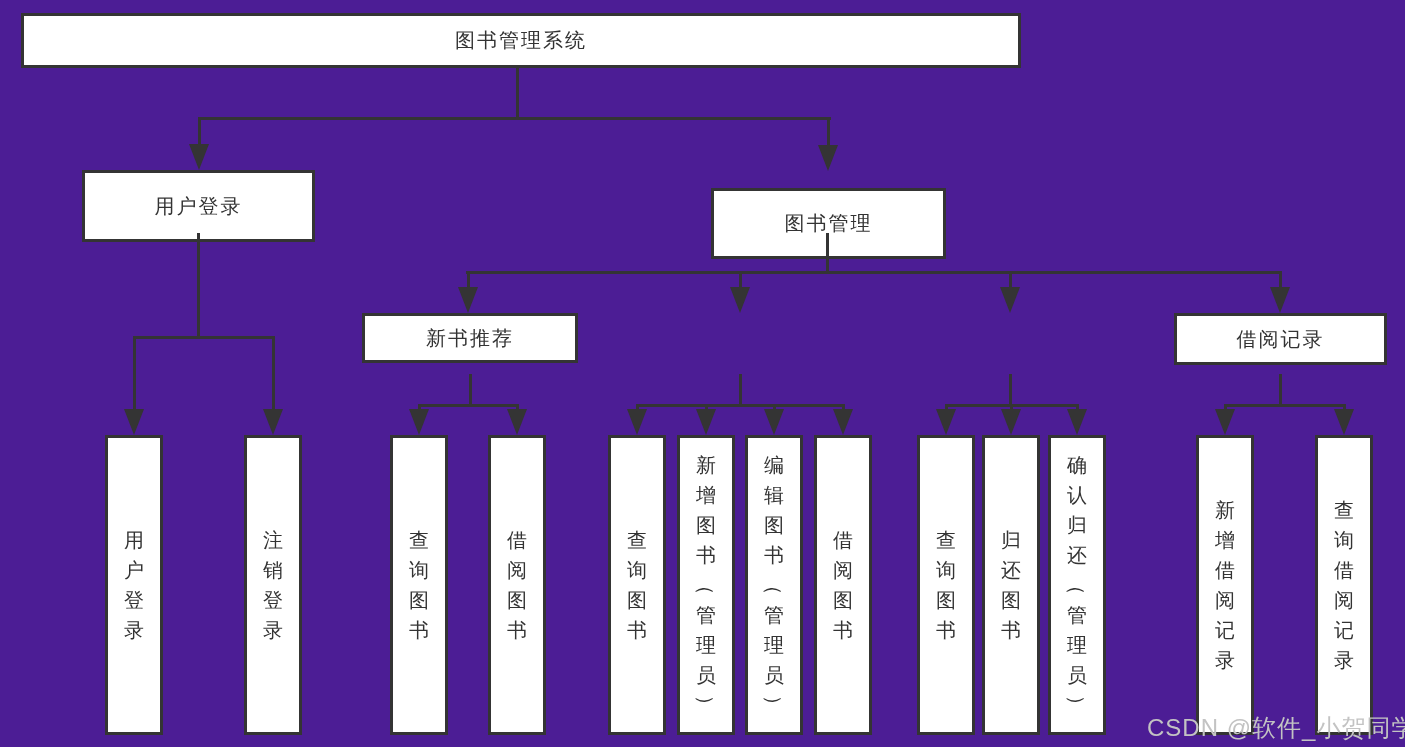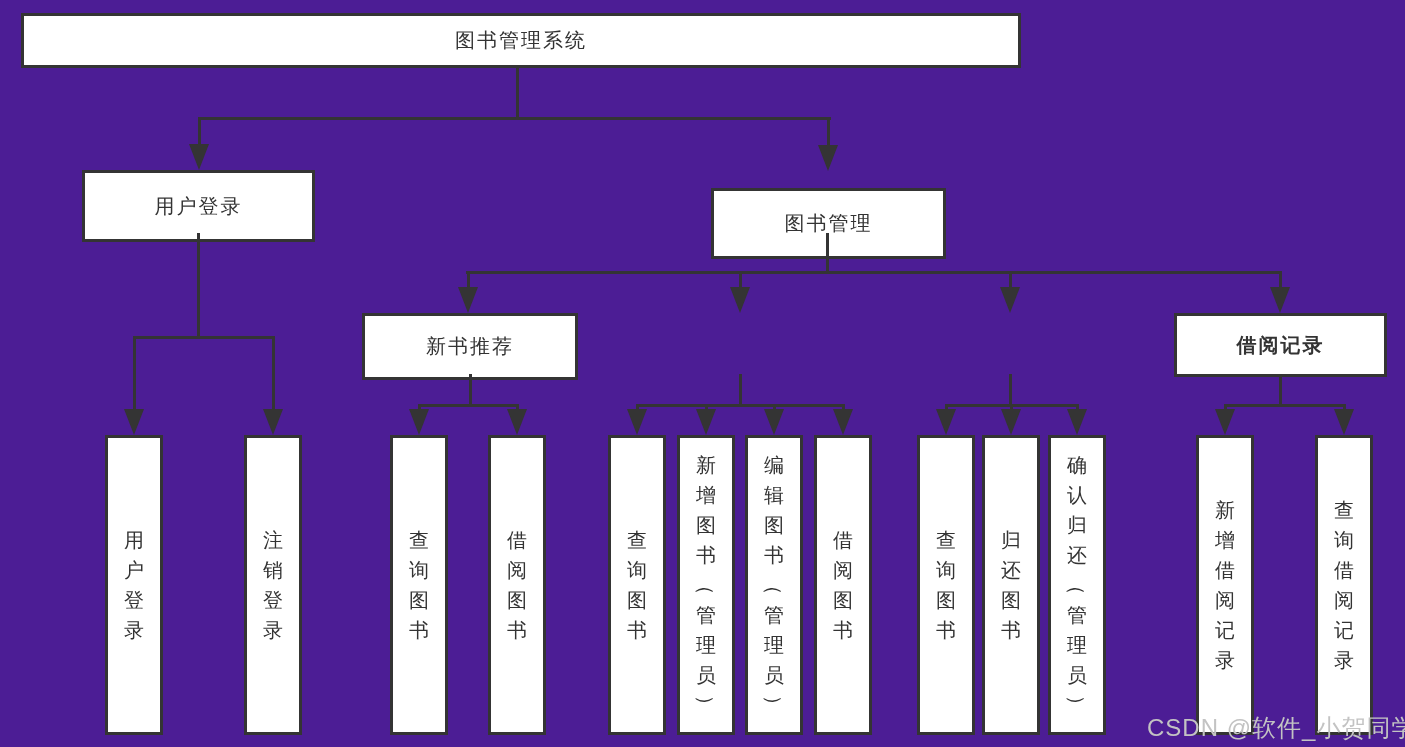--- a/index.html
+++ b/index.html
@@ -43,27 +43,27 @@
   </div>
 
   <div class="node h" style="left:82px;top:170px;width:233px;height:72px;">
     <span>用户登录</span>
   </div>
 
   <div class="node h" style="left:711px;top:162px;width:235px;height:71px;margin-top:26px;">
     <span>图书管理</span>
   </div>
 
-  <div class="node h" style="left:362px;top:313px;width:216px;height:67px;">
+  <div class="node h" style="left:362px;top:313px;width:216px;height:50px;">
     <span>新书推荐</span>
   </div>
 
 
 
-  <div class="node h" style="left:1174px;top:313px;width:213px;height:64px;font-weight:bold;">
+  <div class="node h" style="left:1174px;top:313px;width:213px;height:52px;">
     <span>借阅记录</span>
   </div>
 
   <div class="node v" style="left:105px;top:435px;width:58px;height:300px;">
     <span class="vtext">
         <span class="vchar">用</span>
         <span class="vchar">户</span>
         <span class="vchar">登</span>
         <span class="vchar">录</span>
       </span>

